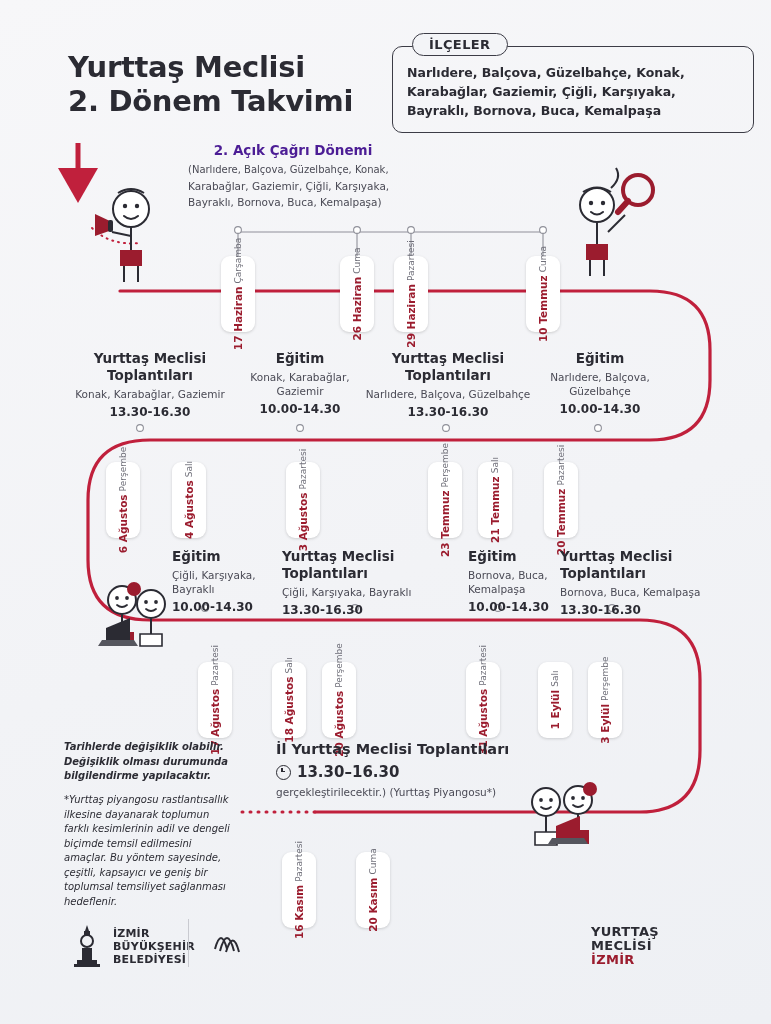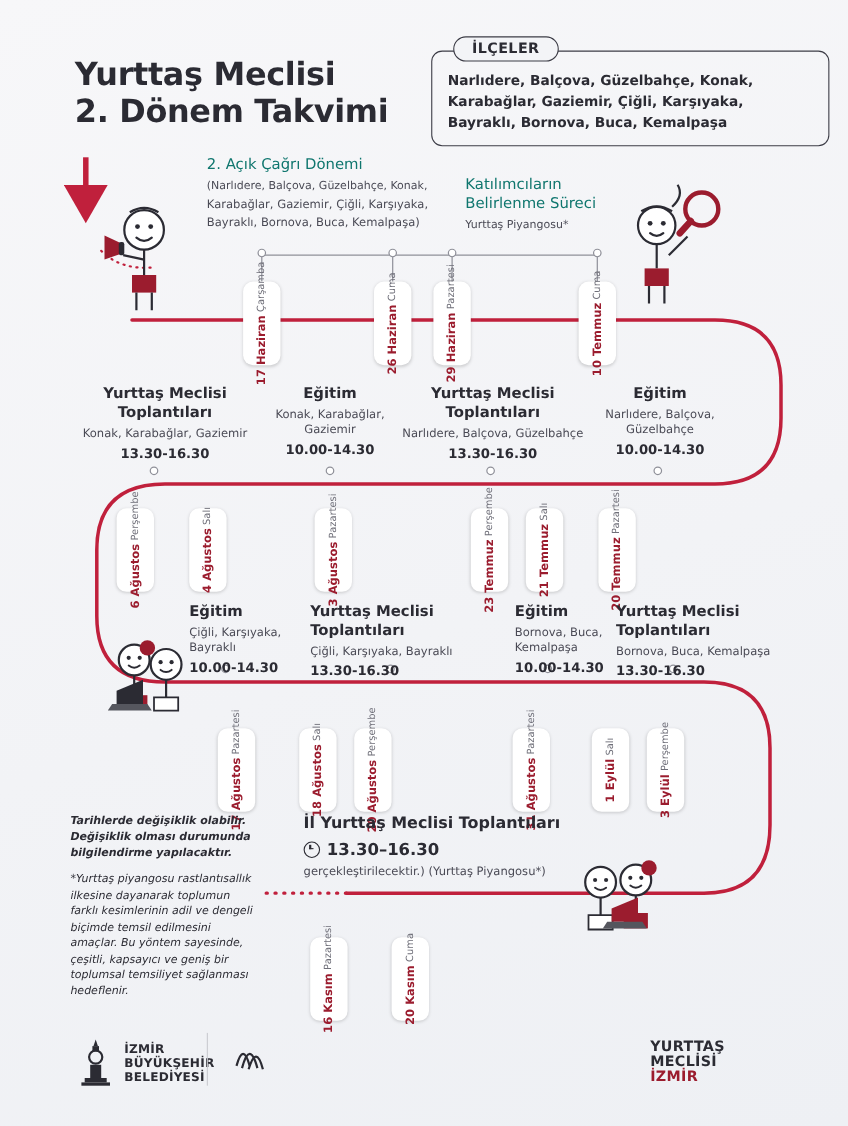--- a/index.html
+++ b/index.html
@@ -65,23 +65,24 @@
     line-height: 19px;
     font-weight: bold;
     color: #2b2b33;
   }
   
   .sec-head {
     position: absolute;
   }
   .sec-head .h {
     font-size: 13.5px;
-    font-weight: normal;
-    color: #0f766e;
+    font-weight: bold;
+    color: #4c1d95;
     line-height: 17px;
+    text-align: center;
   }
   .sec-head .sub {
     font-size: 10px;
     color: #4a4a55;
     line-height: 15px;
     margin-top: 3px;
   }
   .sec-head .sub2 {
     font-size: 10.5px;
     color: #4a4a55;
@@ -202,21 +203,21 @@
     position: relative;
   }
   .clock::before, .clock::after {
     content: "";
     position: absolute;
     background: #2b2b33;
   }
   .clock::before { width: 1.4px; height: 4px; left: 4.3px; top: 2px; }
   .clock::after { width: 4px; height: 1.4px; left: 4.3px; top: 5.2px; }
   
-  .footer { position: absolute; left: 0; top: 933px; width: 729px; height: 70px; }
+  .footer { position: absolute; left: 0; top: 913px; width: 729px; height: 70px; }
   .logo-izmir { position: absolute; left: 70px; top: 10px; display: flex; align-items: center; gap: 9px; }
   .logo-izmir .txt { font-size: 11px; font-weight: bold; line-height: 13px; color: #2b2b33; letter-spacing: 0.2px; }
   .divider { position: absolute; left: 188px; top: 6px; width: 1px; height: 48px; background: #c9cad0; }
   .logo-izpa { position: absolute; left: 212px; top: 8px; display: flex; align-items: flex-start; gap: 7px; }
   .izpa-word { font-size: 26px; font-weight: bold; color: #2b2b33; line-height: 26px; letter-spacing: -1px; }
   .izpa-sub { font-size: 7.5px; color: #3c3c46; line-height: 9.5px; margin-top: 6px; }
   .logo-ym { position: absolute; right: 70px; top: 12px; text-align: left; }
   .ym-l1 { font-size: 13px; font-weight: bold; color: #2b2b33; line-height: 14px; letter-spacing: 0.3px;}
   .ym-l2 { font-size: 13px; font-weight: bold; color: #2b2b33; line-height: 14px; letter-spacing: 0.3px;}
   .ym-l3 { font-size: 13px; font-weight: bold; color: #9b1c2e; line-height: 14px; letter-spacing: 0.3px;}
@@ -348,25 +349,20 @@
   </div>
   <div class="districts-tag">İLÇELER</div>
 
   <div class="sec-head" style="left:188px; top:142px; width:210px;">
     <div class="h">2. Açık Çağrı Dönemi</div>
     <div class="sub">(Narlıdere, Balçova, Güzelbahçe, Konak,</div>
     <div class="sub2">Karabağlar, Gaziemir, Çiğli, Karşıyaka,</div>
     <div class="sub2">Bayraklı, Bornova, Buca, Kemalpaşa)</div>
   </div>
 
-  <div class="sec-head" style="left:423px; top:160px; width:180px;">
-    <div class="h">Katılımcıların</div>
-    <div class="h">Belirlenme Süreci</div>
-    <div class="sub">Yurttaş Piyangosu*</div>
-  </div>
 
   <div class="pill" style="left:221px; top:256px;">
     <div class="inner">
         <span class="d">17 Haziran</span>
         <span class="w">Çarşamba</span>
       </div>
   </div>
   <div class="pill" style="left:340px; top:256px;">
     <div class="inner">
         <span class="d">26 Haziran</span>

